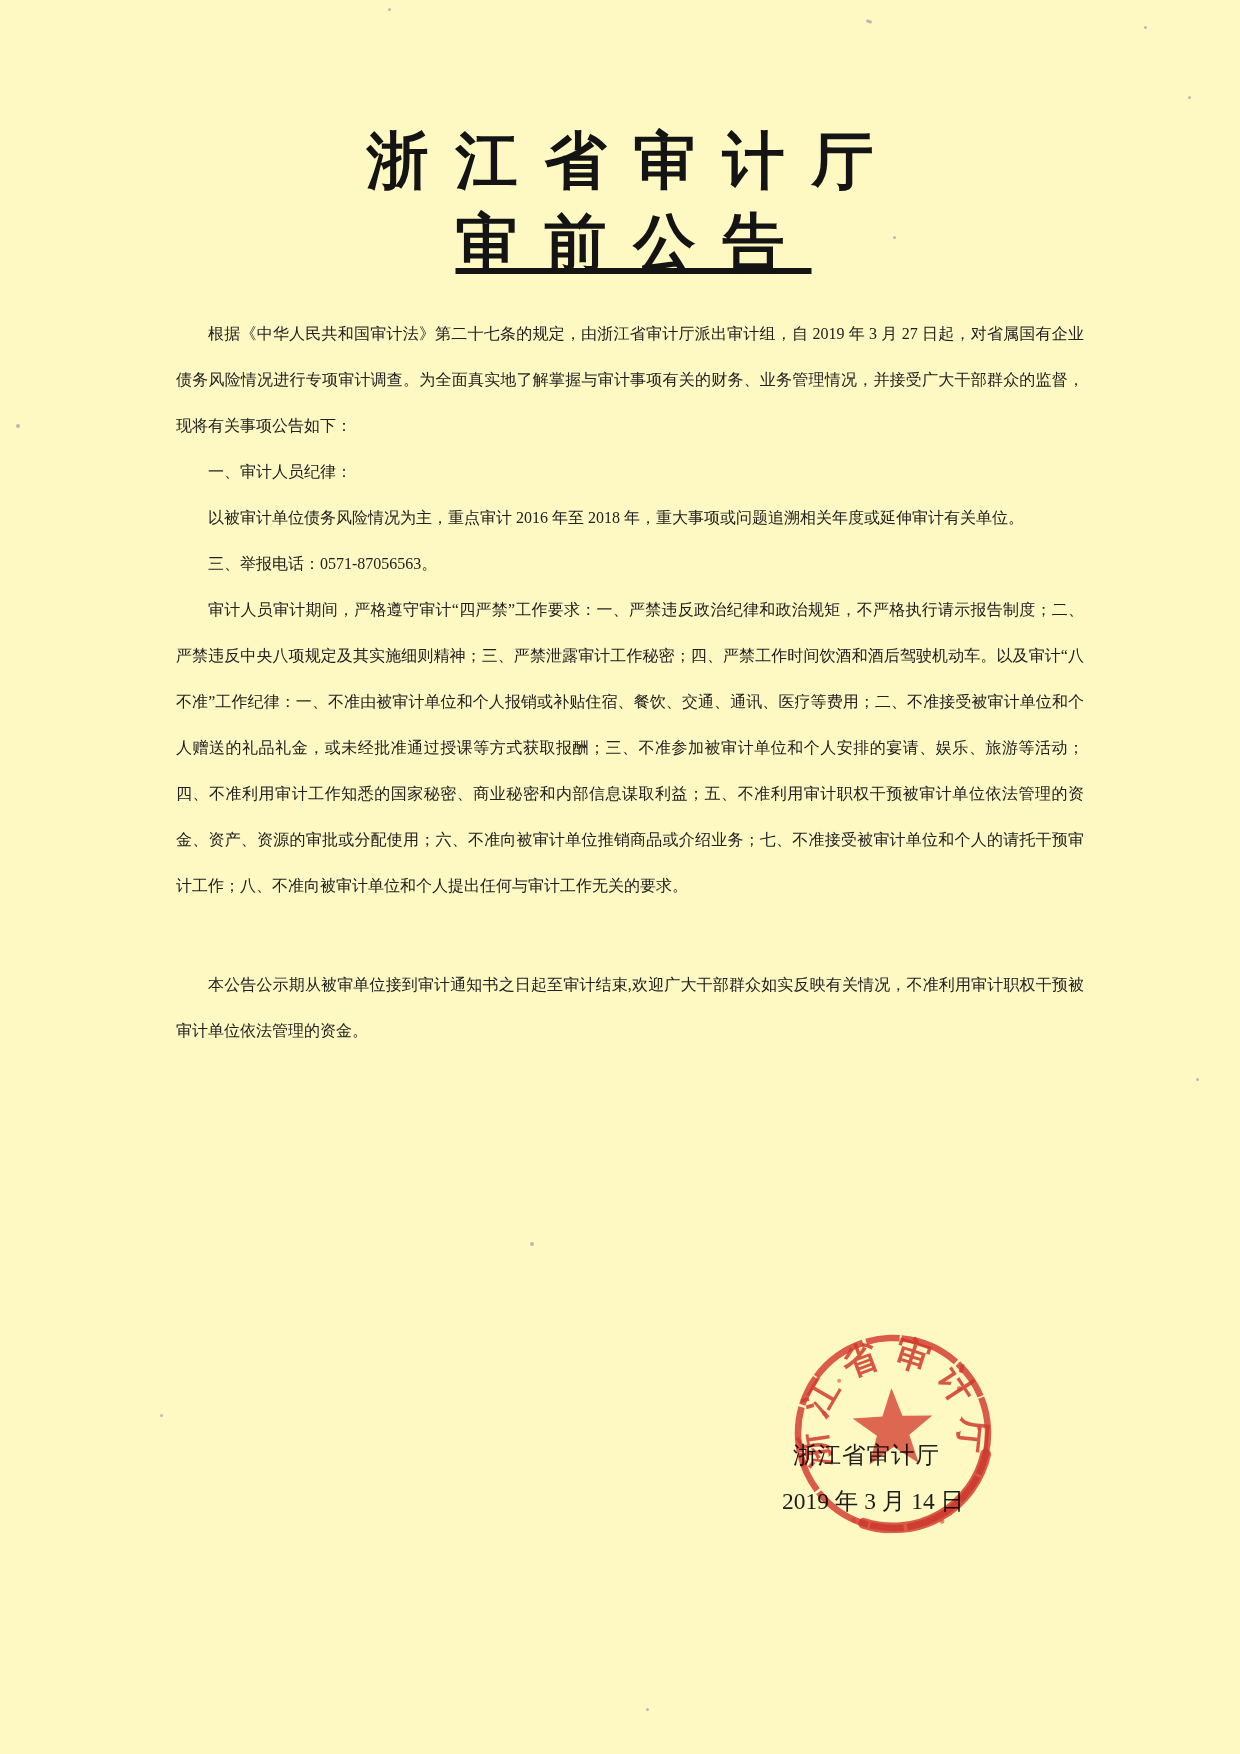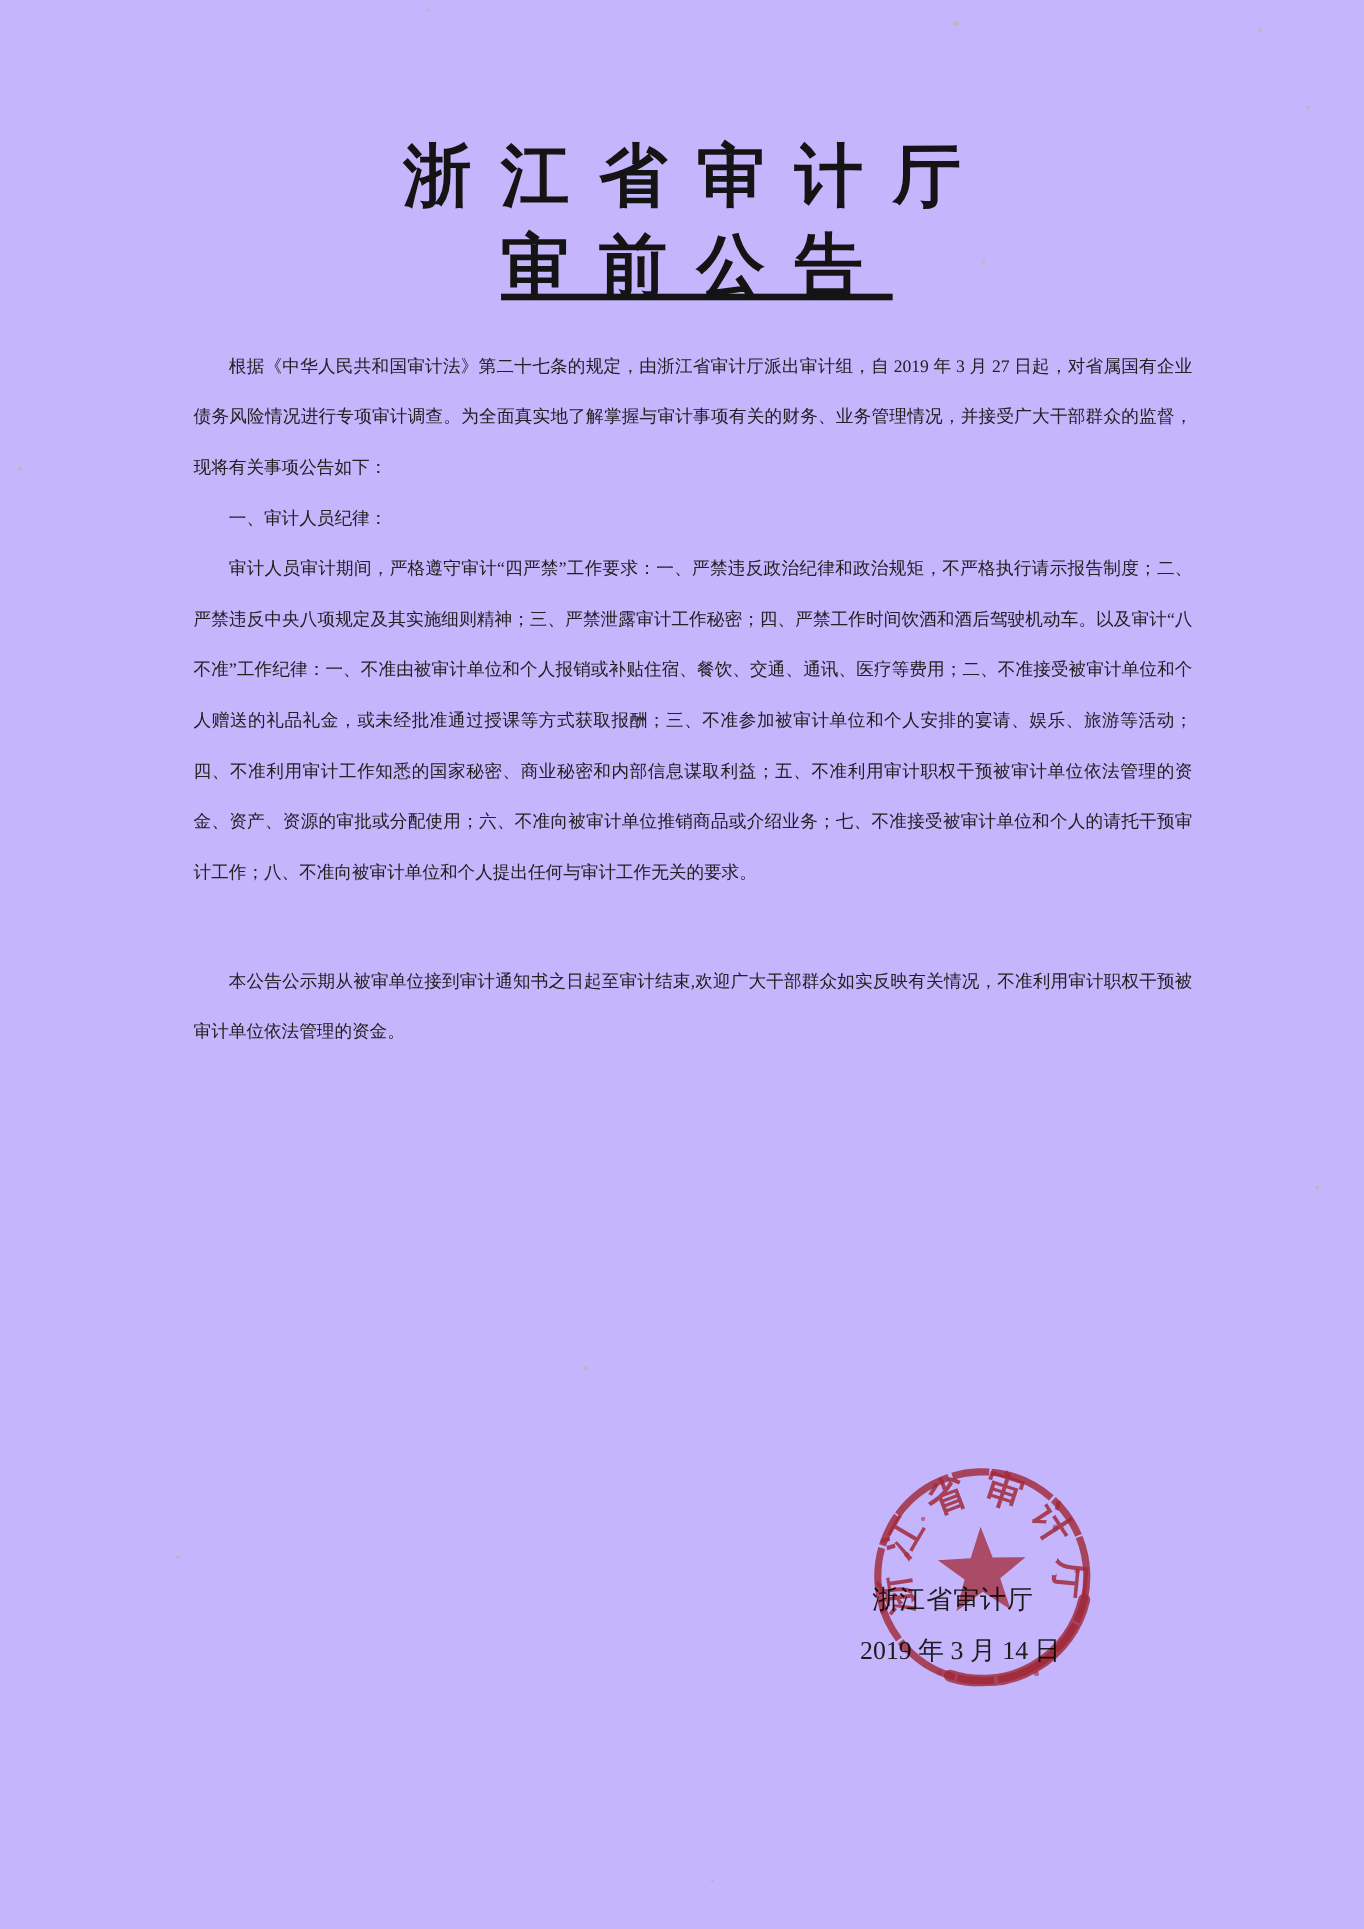--- a/index.html
+++ b/index.html
@@ -1,20 +1,20 @@
 <!DOCTYPE html>
 <html><head>
 <meta charset="utf-8">
 <style>
   html,body{margin:0;padding:0;background:#8a8a8a;}
   .page{
     position:relative;
     width:1240px;height:1754px;
     margin:0 auto;
-    background:#c4b5fd;
+    background:#fef9c3;
     overflow:hidden;
     font-family:"Liberation Serif","DejaVu Serif",serif;
     color:#1f1f1f;
   }
   .title{
     position:absolute;left:0;width:100%;
     text-align:center;
     font-weight:bold;
     font-size:62px;line-height:62px;
     letter-spacing:27px;padding-left:27px;
@@ -79,20 +79,22 @@
 <body>
 
 <div class="page">
 
   <div class="title title-1">浙江省审计厅</div>
   <div class="title title-2">审前公告</div>
 
   <div class="body-block">
     <p>根据《中华人民共和国审计法》第二十七条的规定，由浙江省审计厅派出审计组，自 2019 年 3 月 27 日起，对省属国有企业债务风险情况进行专项审计调查。为全面真实地了解掌握与审计事项有关的财务、业务管理情况，并接受广大干部群众的监督，现将有关事项公告如下：</p>
     <p>一、审计人员纪律：</p>
+    <p>以被审计单位债务风险情况为主，重点审计 2016 年至 2018 年，重大事项或问题追溯相关年度或延伸审计有关单位。</p>
+    <p>三、举报电话：0571-87056563。</p>
     <p>审计人员审计期间，严格遵守审计“四严禁”工作要求：一、严禁违反政治纪律和政治规矩，不严格执行请示报告制度；二、严禁违反中央八项规定及其实施细则精神；三、严禁泄露审计工作秘密；四、严禁工作时间饮酒和酒后驾驶机动车。以及审计“八不准”工作纪律：一、不准由被审计单位和个人报销或补贴住宿、餐饮、交通、通讯、医疗等费用；二、不准接受被审计单位和个人赠送的礼品礼金，或未经批准通过授课等方式获取报酬；三、不准参加被审计单位和个人安排的宴请、娱乐、旅游等活动；四、不准利用审计工作知悉的国家秘密、商业秘密和内部信息谋取利益；五、不准利用审计职权干预被审计单位依法管理的资金、资产、资源的审批或分配使用；六、不准向被审计单位推销商品或介绍业务；七、不准接受被审计单位和个人的请托干预审计工作；八、不准向被审计单位和个人提出任何与审计工作无关的要求。</p>
     <p class="gap-before">本公告公示期从被审单位接到审计通知书之日起至审计结束,欢迎广大干部群众如实反映有关情况，不准利用审计职权干预被审计单位依法管理的资金。</p>
   </div>
 
   <div class="sig-name">浙江省审计厅</div>
   <div class="sig-date">2019 年 3 月 14 日</div>
 
   <svg class="seal" viewBox="0 0 200 200">
 
     <circle cx="100" cy="100" r="95" fill="none" stroke="#cf2b2b" stroke-width="6.5" stroke-dasharray="46 2.5 30 1.5 58 3.5 34 2 60 2.5 40 1.5" opacity="0.82"></circle>

